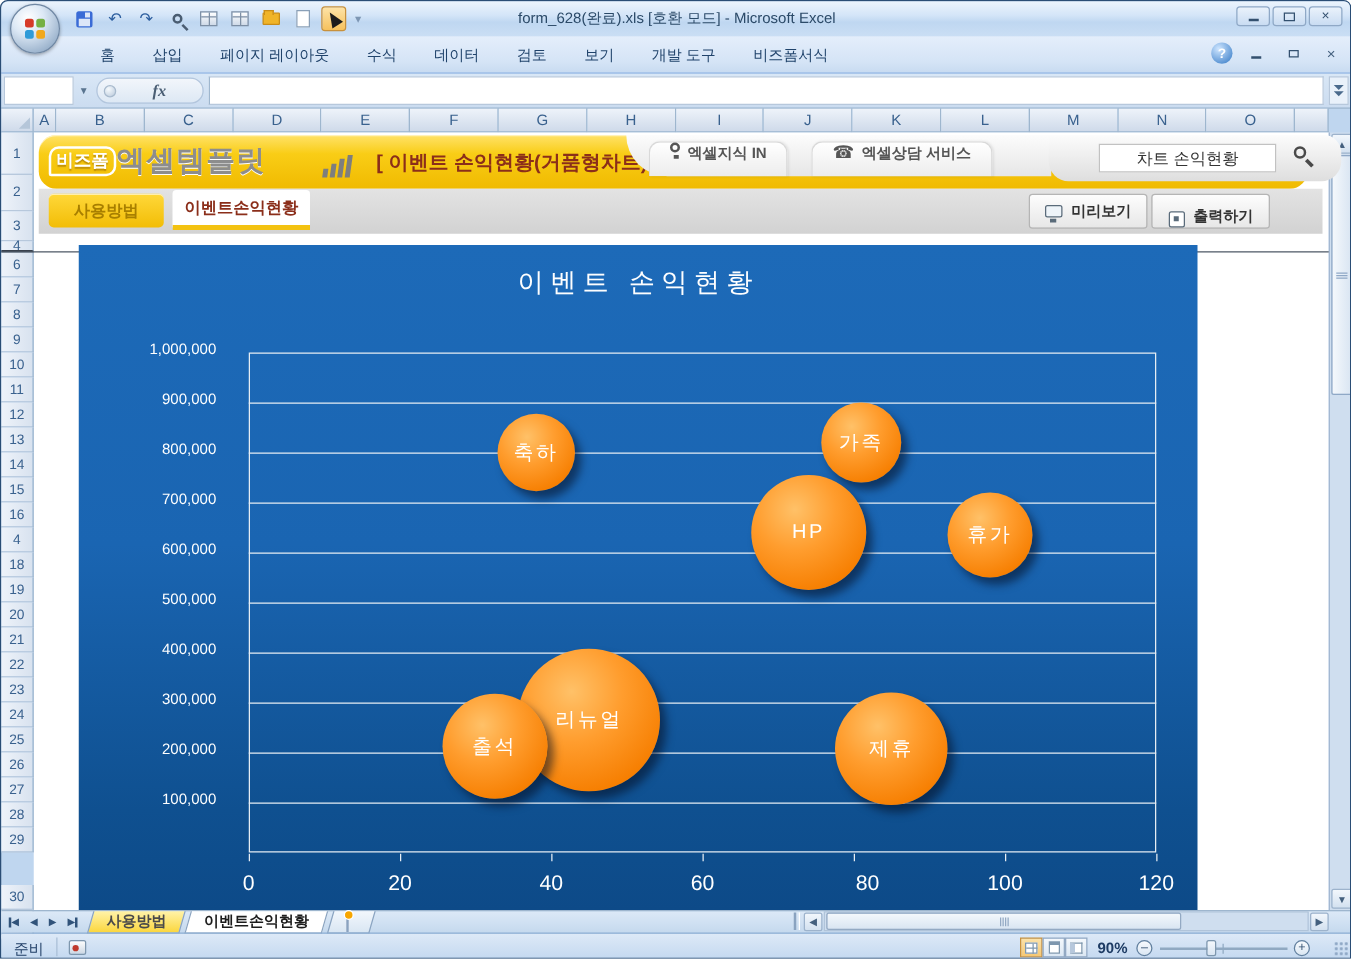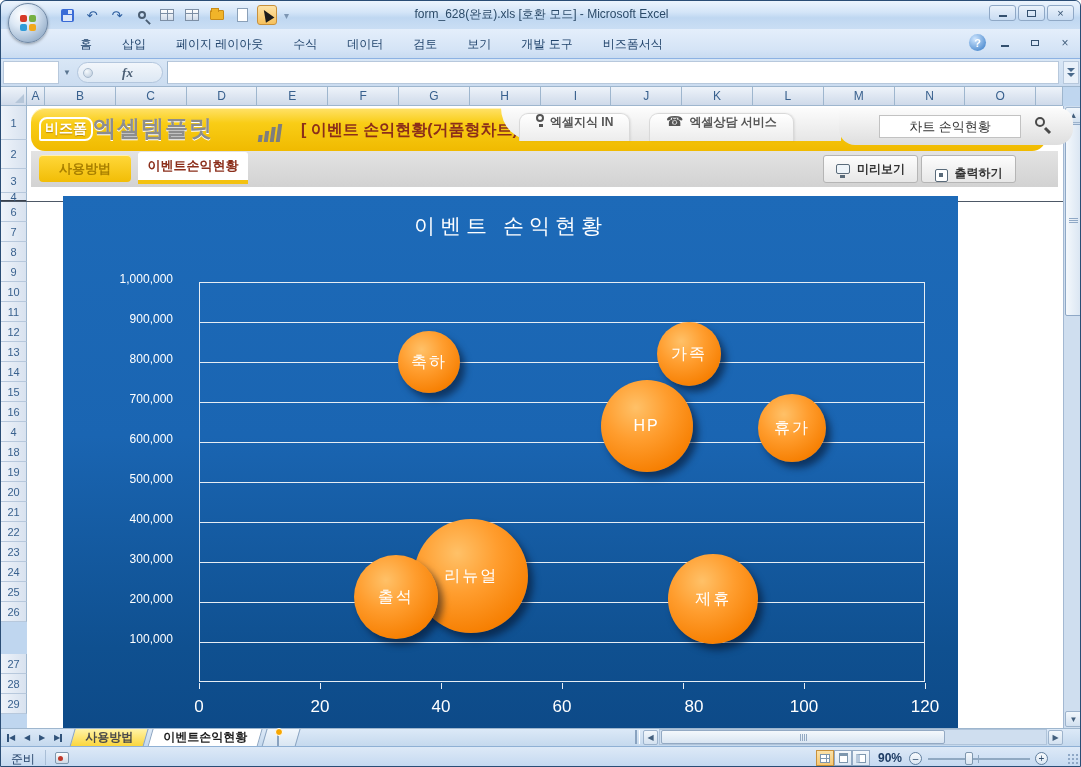--- a/index.html
+++ b/index.html
@@ -367,21 +367,21 @@
       <div class="rh" style="height: 20px;">4</div>
       <div class="rh" style="height: 20px;">18</div>
       <div class="rh" style="height: 20px;">19</div>
       <div class="rh" style="height: 20px;">20</div>
       <div class="rh" style="height: 20px;">21</div>
       <div class="rh" style="height: 20px;">22</div>
       <div class="rh" style="height: 20px;">23</div>
       <div class="rh" style="height: 20px;">24</div>
       <div class="rh" style="height: 20px;">25</div>
       <div class="rh" style="height: 20px;">26</div>
-      <div class="rh" style="height: 20px; margin-top: 32px;">27</div>
+      <div class="rh" style="height: 20px;">27</div>
       <div class="rh" style="height: 20px;">28</div>
       <div class="rh" style="height: 20px; text-align: center;">29</div>
       <div class="rh" style="height: 20px; margin-top: 26px;">30</div>
       <div class="rh" style="height: 20px; padding-left: 16px;">31</div>
       <div class="rh" style="height: 4px;"></div>
     </div>
 
   <div class="freezeline"></div>
 
   <div class="banner">

